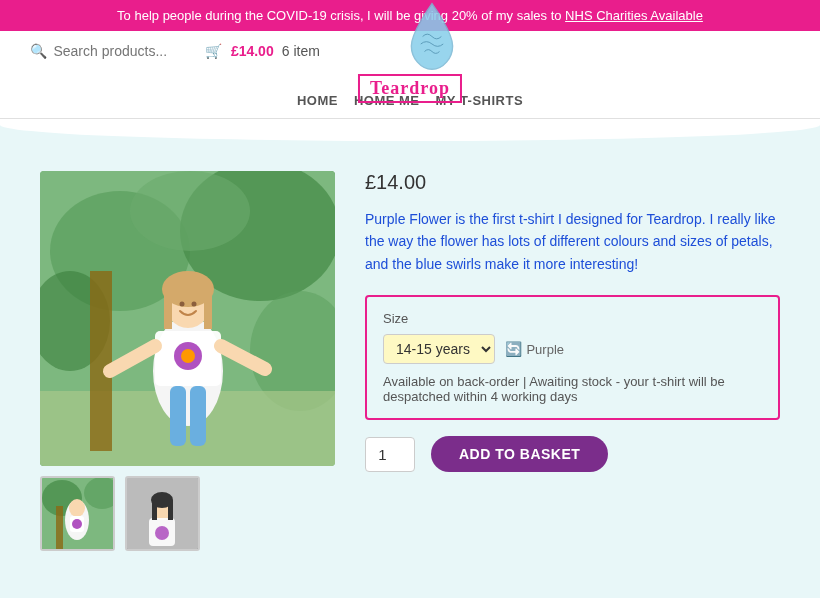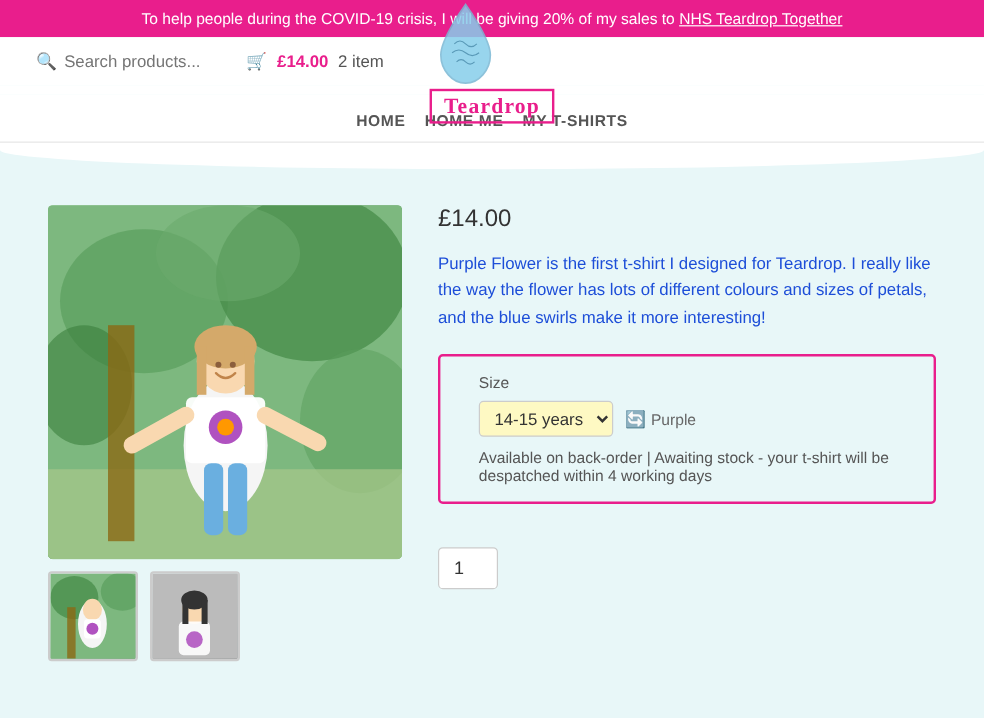--- a/index.html
+++ b/index.html
@@ -49,21 +49,21 @@
     .cart-price { color: #e91e8c; font-weight: bold; }
     .cart-count { color: #555; }
 
     
     .logo-center {
       position: absolute;
       left: 50%;
       transform: translateX(-50%);
       display: flex;
       flex-direction: column;
-      align-items: flex-start;
+      align-items: flex-end;
     }
     .logo-text {
       border: 2px solid #e91e8c;
       color: #e91e8c;
       font-size: 18px;
       font-weight: bold;
       padding: 2px 10px;
       font-family: Georgia, serif;
       letter-spacing: 1px;
     }
@@ -165,22 +165,22 @@
       font-size: 14px;
       color: #1d4ed8;
       line-height: 1.6;
       margin-bottom: 20px;
     }
 
     
     .size-box {
       border: 2px solid #e91e8c;
       border-radius: 4px;
-      padding: 14px 32px;
-      margin-bottom: 36px;
+      padding: 14px 16px;
+      margin-bottom: 16px;
     }
     .size-label {
       font-size: 13px;
       color: #555;
       margin-bottom: 8px;
     }
     .size-select-row {
       display: flex;
       align-items: center;
       gap: 10px;
@@ -234,33 +234,33 @@
       font-size: 14px;
       font-weight: bold;
       cursor: pointer;
       letter-spacing: 0.5px;
     }
   </style>
 </head>
 <body>
 
 <div class="top-banner">
-  <span>To help people during the COVID-19 crisis, I will be giving 20% of my sales to </span><a href="#">NHS Teardrop Together</a>
+  <span>To help people during the COVID-19 crisis, I will be giving 20% of my sales to </span><a href="#">NHS Charities Available</a>
 </div>
 
 <div class="header">
   <div class="header-left">
     <div class="search-area">
       <span class="search-icon-wrap">🔍</span>
       <input type="text" class="search-input" placeholder="Search products..." style="border: none; outline: none; font-size: 14px; color: rgb(85, 85, 85); background: transparent; width: 130px;">
     </div>
     <div class="cart-area" style="margin-left:12px;">
       <span class="cart-icon">🛒</span>
       <span class="cart-price">£14.00</span>
-      <span class="cart-count">2 item</span>
+      <span class="cart-count">6 item</span>
     </div>
   </div>
 
   <div class="logo-center">
     <svg class="teardrop-svg" viewBox="0 0 60 80">
 
       <path d="M30 5 C30 5, 8 35, 8 50 C8 63, 18 75, 30 75 C42 75, 52 63, 52 50 C52 35, 30 5, 30 5 Z" fill="#87ceeb" stroke="#7ab8d4" stroke-width="1.5" opacity="0.85"></path>
 
       <path d="M20 40 Q25 35 30 40 Q35 45 40 40" stroke="#5a9ab8" stroke-width="1" fill="none"></path>
       <path d="M18 48 Q24 43 30 48 Q36 53 42 48" stroke="#5a9ab8" stroke-width="1" fill="none"></path>
@@ -378,16 +378,17 @@
         <a class="clear-btn" href="#">
           <span class="clear-icon">🔄</span>
           <span>Purple</span>
         </a>
       </div>
       <div class="stock-message">Available on back-order | Awaiting stock - your t-shirt will be despatched within 4 working days</div>
     </div>
 
     <div class="add-to-basket-row">
       <input type="number" class="quantity-input" value="1" min="1" style="">
+      <button class="add-basket-btn">ADD TO BASKET</button>
     </div>
   </div>
 
 </div>
 
 </body></html>

